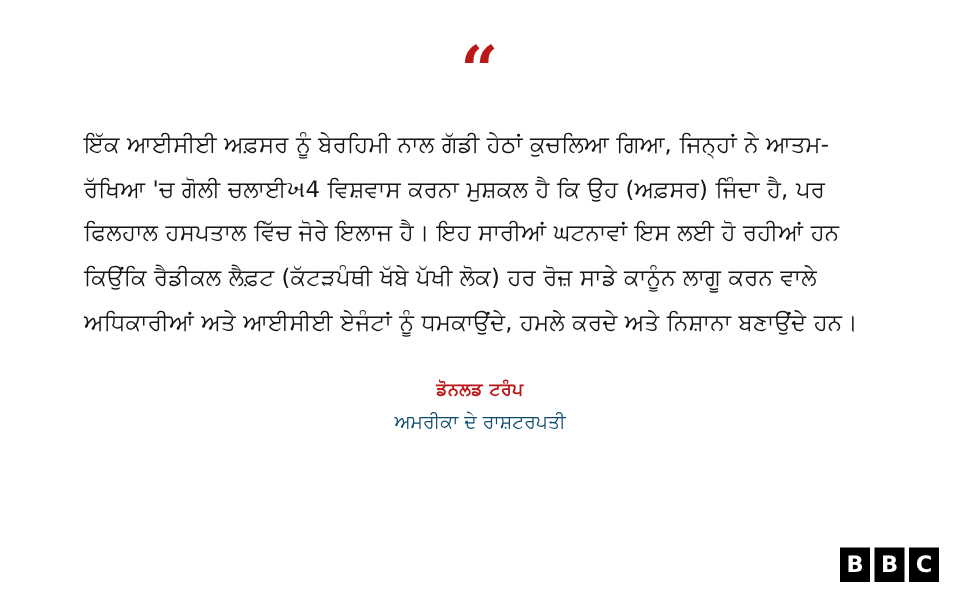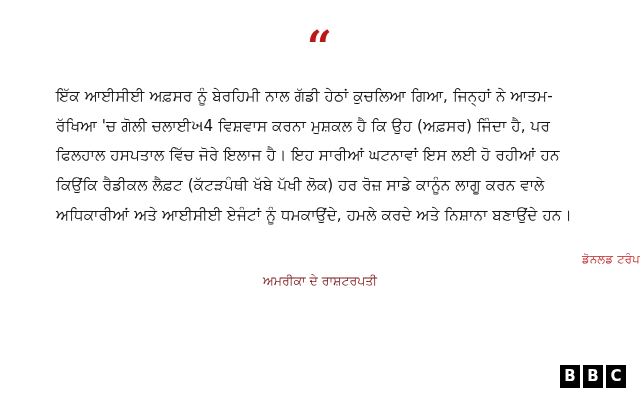--- a/index.html
+++ b/index.html
@@ -40,27 +40,26 @@
     font-family: "DejaVu Sans", "Liberation Sans", sans-serif;
     letter-spacing: 0.1px;
   }
   .attribution {
     margin-top: 20px;
     text-align: center;
   }
   .attr-name {
     color: #bb1919;
     font-size: 11.5px;
-    font-weight: normal;
+    font-weight: bold;
     letter-spacing: 0.3px;
     line-height: 1.6;
-    text-align: right;
   }
   .attr-role {
-    color: #7f1d1d;
+    color: #0c4a6e;
     font-size: 12.5px;
     line-height: 1.7;
     margin-top: 1px;
   }
   .bbc-logo {
     position: absolute;
     right: 14px;
     bottom: 12px;
     display: flex;
     gap: 3px;

